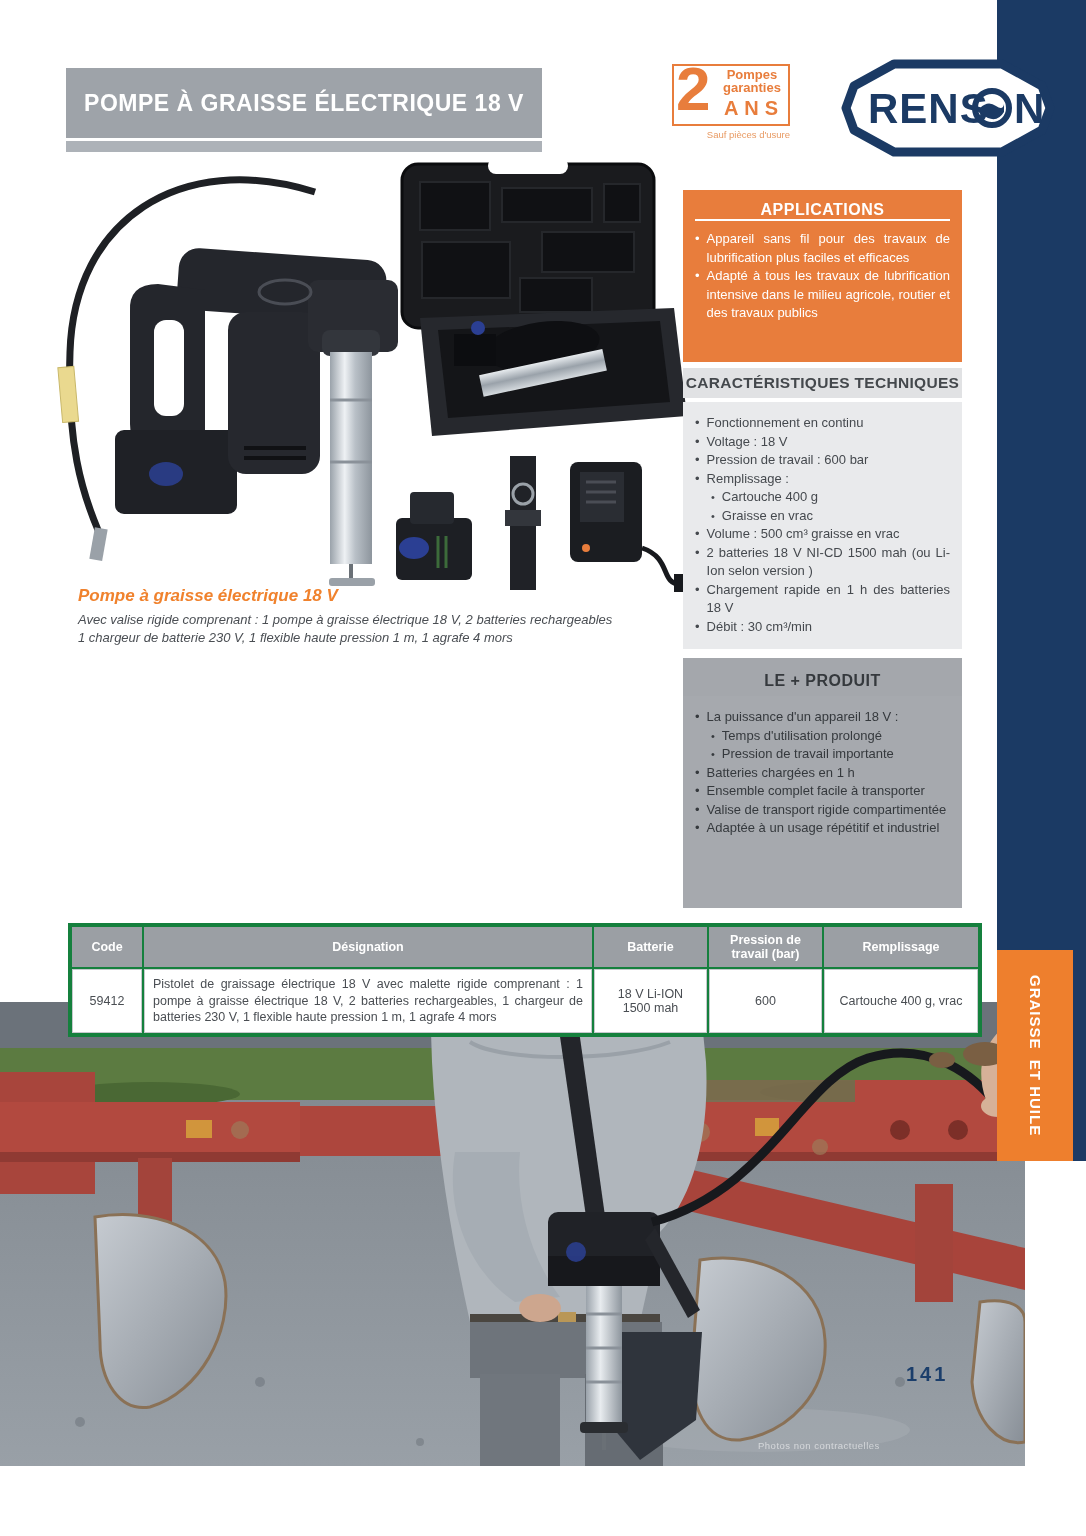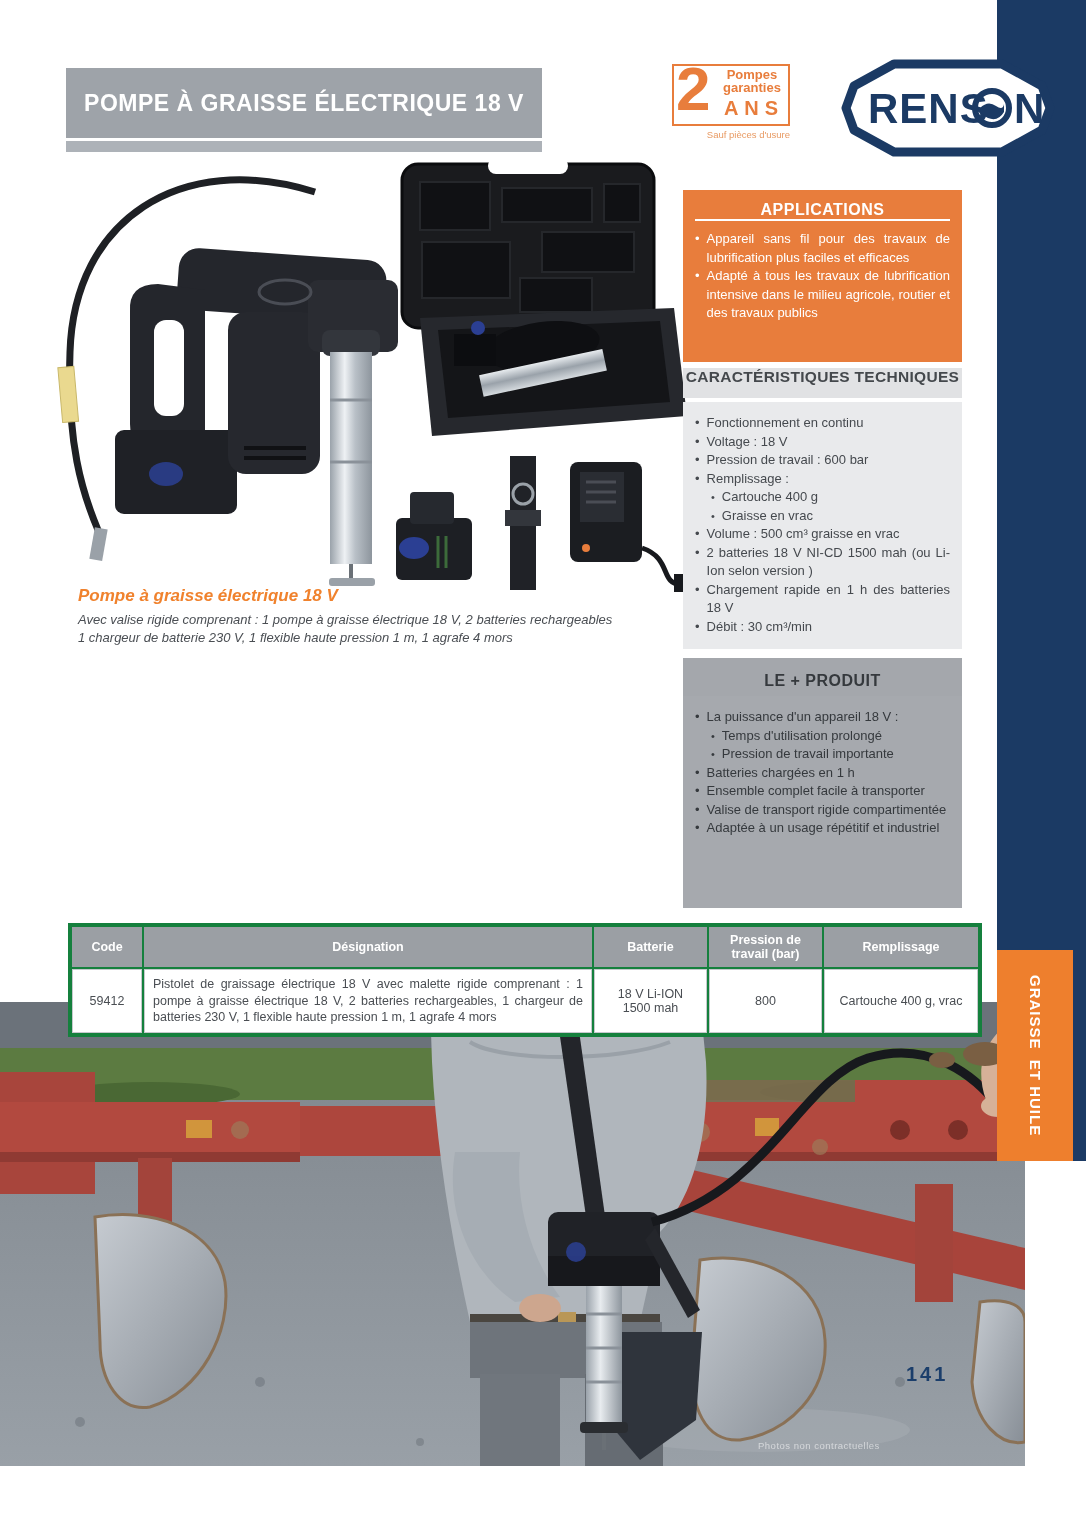--- a/index.html
+++ b/index.html
@@ -35,21 +35,21 @@
   
   .caption{position:absolute;left:78px;top:586px;width:580px;}
   .caption-title{color:#f0822d;font-weight:bold;font-style:italic;font-size:17px;margin-bottom:5px;}
   .caption-line{font-size:13px;font-style:italic;color:#4a4e53;line-height:18px;}
 
   
   .col-r{position:absolute;left:683px;width:279px;}
   .box-apps{top:190px;height:172px;background:#e87d3c;color:#ffffff;padding:8px 12px;box-sizing:border-box;}
   .box-apps .hd{font-size:16px;font-weight:bold;text-align:center;letter-spacing:.5px;padding:3px 0 0 0;
                 border-bottom:2px solid #ffffff;margin-bottom:9px;}
-  .hd-caract{top:368px;height:30px;background:#e1e2e4;display:flex;align-items:flex-start;justify-content:center;
+  .hd-caract{top:368px;height:30px;background:#e1e2e4;display:flex;align-items:center;justify-content:center;
              color:#44484c;font-size:15.5px;font-weight:bold;letter-spacing:.3px;}
   .box-caract{top:402px;height:247px;background:#e9eaec;color:#45494e;padding:12px 12px;box-sizing:border-box;}
   .hd-plus{top:658px;height:46px;background:#a4a7ac;display:flex;align-items:center;justify-content:center;
            color:#35393d;font-size:16px;font-weight:bold;letter-spacing:.5px;}
   .box-plus{top:696px;height:212px;background:#a6a9ae;color:#35393d;padding:12px 12px;box-sizing:border-box;}
 
   .blist .it{display:flex;gap:7px;font-size:13px;line-height:18.5px;text-align:justify;}
   .blist .it .dot{flex:0 0 auto;}
   .blist .it.sub{margin-left:16px;}
   .blist .it.sub .dot{font-size:11px;}
@@ -407,21 +407,21 @@
 travail (bar)</th>
             <th style="white-space: pre-line;">Remplissage</th>
           </tr>
         </thead>
       <tbody id="spec-body">
           <tr>
             <td class="c">59412</td>
             <td class="j">Pistolet de graissage électrique 18 V avec malette rigide comprenant : 1 pompe à graisse électrique 18 V, 2 batteries rechargeables, 1 chargeur de batteries 230 V, 1 flexible haute pression 1 m, 1 agrafe 4 mors</td>
             <td class="c">18 V Li-ION
 1500 mah</td>
-            <td class="c">800</td>
+            <td class="c">600</td>
             <td class="c">Cartouche 400 g, vrac</td>
           </tr>
         </tbody>
     </table>
   </div>
 
   <div class="photo-credit">Photos non contractuelles</div>
   <div class="page-number">141</div>
 
   <div class="side-tab">

